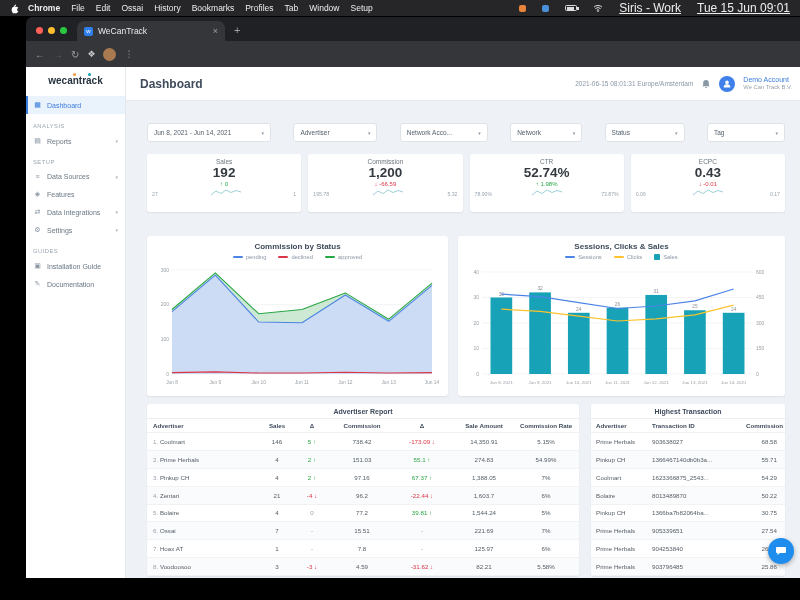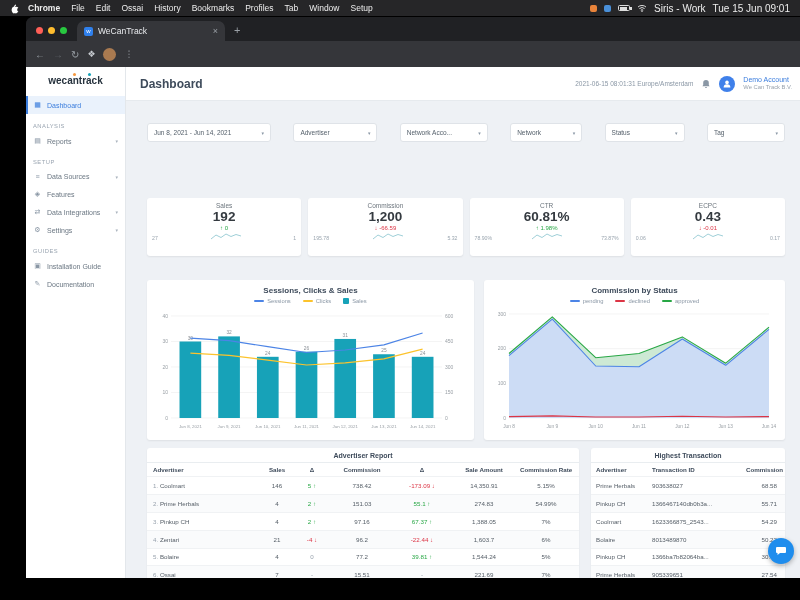--- a/index.html
+++ b/index.html
@@ -5,21 +5,21 @@
   * { margin:0; padding:0; box-sizing:border-box; }
   html,body { width:800px; height:600px; }
   body { background:#000; font-family:"Liberation Sans", sans-serif; overflow:hidden; position:relative; }
 
   
   .menubar { position:absolute; top:0; left:0; width:800px; height:16px; background:#262628;
              display:flex; align-items:center; padding:0 10px; color:#ededed; }
   .menus { display:flex; gap:11px; align-items:center; margin-left:9px; }
   .menu-item { font-size:8.5px; }
   .menu-item.bold { font-weight:bold; }
-  .mb-right { margin-left:auto; display:flex; gap:7px; align-items:center; font-size:10px; }
+  .mb-right { margin-left:auto; display:flex; gap:16px; align-items:center; font-size:12px;text-decoration:underline; }
   .mb-badge { width:7px; height:7px; border-radius:2px; display:inline-block; }
   .battery { width:12px; height:6px; border:1px solid #ddd; border-radius:1.5px; position:relative; }
   .battery::after { content:""; position:absolute; right:-2.5px; top:1px; width:1.5px; height:2.5px; background:#ddd; }
   .battery i { position:absolute; left:0.5px; top:0.5px; bottom:0.5px; width:7px; background:#ddd; display:block; }
 
   
   .window { position:absolute; left:26px; top:17px; width:780px; height:561px; background:#202124;
             border-radius:7px 7px 0 0; overflow:hidden; }
   .tabstrip { height:24px; background:#202124; display:flex; align-items:flex-end; }
   .traffic { display:flex; gap:5px; align-items:center; margin:0 10px 7px 10px; }
@@ -73,21 +73,21 @@
   .filters { display:flex; justify-content:space-between; }
   .filter { background:#fff; border:1px solid #dfe3e8; border-radius:3px; height:19px; display:flex;
             align-items:center; justify-content:space-between; padding:0 6px; font-size:6.5px; color:#55606b; }
   .filter:nth-child(1){width:124px} .filter:nth-child(2){width:84px} .filter:nth-child(3){width:88px}
   .filter:nth-child(4){width:72px} .filter:nth-child(5){width:80px} .filter:nth-child(6){width:78px}
   .fcaret { color:#8a97a5; font-size:5px; margin-left:5px; }
 
   .card { background:#fff; border-radius:3px; box-shadow:0 1px 2px rgba(0,0,0,0.07); }
 
   .kpis { display:flex; gap:7px; margin-top:12px; }
-  .kpi { flex:1; height:58px; padding:4px 5px 15px; display:flex; flex-direction:column; align-items:center;margin-top:44px; }
+  .kpi { flex:1; height:58px; padding:4px 5px 15px; display:flex; flex-direction:column; align-items:center; }
   .kpi-label { font-size:6.5px; color:#6c757d; }
   .kpi-value { font-size:13.5px; font-weight:bold; color:#343a40; line-height:1.15; }
   .kpi-delta { font-size:6px; }
   .kpi-delta.up { color:#28a745; } .kpi-delta.down { color:#dc3545; }
   .kpi-bottom { margin-top:auto; width:100%; display:flex; justify-content:space-between;
                 align-items:flex-end; font-size:5.2px; color:#9aa5af; }
 
   .charts { display:flex; gap:10px; margin-top:24px; }
   .chart-card { height:160px; padding:6px 8px 2px; }
   .chart-card.left { width:327px; } .chart-card.right { width:301px; }
@@ -311,21 +311,21 @@
                 <div class="kpi-bottom">
                   <span>195.78</span>
                   <svg width="30" height="9">
                     <polyline points="0,7 5,3 10,5.5 15,2 20,4.5 25,2.5 30,4" fill="none" stroke="#9fcfd8" stroke-width="1"></polyline>
                   </svg>
                   <span>5.32</span>
                 </div>
               </div>
               <div class="card kpi">
                 <div class="kpi-label">CTR</div>
-                <div class="kpi-value">60.81%</div>
+                <div class="kpi-value">52.74%</div>
                 <div class="kpi-delta up"><span>↑ </span><span>1.98%</span></div>
                 <div class="kpi-bottom">
                   <span>78.90%</span>
                   <svg width="30" height="9">
                     <polyline points="0,7 5,3 10,5.5 15,2 20,4.5 25,2.5 30,4" fill="none" stroke="#9fcfd8" stroke-width="1"></polyline>
                   </svg>
                   <span>73.87%</span>
                 </div>
               </div>
               <div class="card kpi">
@@ -336,20 +336,59 @@
                   <span>0.06</span>
                   <svg width="30" height="9">
                     <polyline points="0,7 5,3 10,5.5 15,2 20,4.5 25,2.5 30,4" fill="none" stroke="#9fcfd8" stroke-width="1"></polyline>
                   </svg>
                   <span>0.17</span>
                 </div>
               </div>
             </div>
 
           <div class="charts">
+            <div class="card chart-card right">
+              <div class="chart-title">Commission by Status</div>
+              <div class="legend" id="chart2-legend">
+                  <span class="lg-item">
+                    <span class="sw-line" style="background: rgb(76, 132, 230);"></span>
+                    <span class="lg-label">pending</span>
+                  </span>
+                  <span class="lg-item">
+                    <span class="sw-line" style="background: rgb(220, 53, 69);"></span>
+                    <span class="lg-label">declined</span>
+                  </span>
+                  <span class="lg-item">
+                    <span class="sw-line" style="background: rgb(40, 167, 69);"></span>
+                    <span class="lg-label">approved</span>
+                  </span>
+                </div>
+              <svg id="chart2-svg" width="285" height="126">
+                  <line x1="17" y1="112" x2="277" y2="112" stroke="#ececec" stroke-width="0.6"></line>
+                  <text x="14" y="113.8" text-anchor="end" font-size="5" fill="#9aa0a6" font-family="&quot;Liberation Sans&quot;,sans-serif">0</text>
+                  <line x1="17" y1="77.33333333333334" x2="277" y2="77.33333333333334" stroke="#ececec" stroke-width="0.6"></line>
+                  <text x="14" y="79.13333333333334" text-anchor="end" font-size="5" fill="#9aa0a6" font-family="&quot;Liberation Sans&quot;,sans-serif">100</text>
+                  <line x1="17" y1="42.66666666666667" x2="277" y2="42.66666666666667" stroke="#ececec" stroke-width="0.6"></line>
+                  <text x="14" y="44.46666666666667" text-anchor="end" font-size="5" fill="#9aa0a6" font-family="&quot;Liberation Sans&quot;,sans-serif">200</text>
+                  <line x1="17" y1="8" x2="277" y2="8" stroke="#ececec" stroke-width="0.6"></line>
+                  <text x="14" y="9.8" text-anchor="end" font-size="5" fill="#9aa0a6" font-family="&quot;Liberation Sans&quot;,sans-serif">300</text>
+                  <text x="17" y="122" text-anchor="middle" font-size="4.8" fill="#9aa0a6" font-family="&quot;Liberation Sans&quot;,sans-serif">Jun 8</text>
+                  <text x="60.333333333333336" y="122" text-anchor="middle" font-size="4.8" fill="#9aa0a6" font-family="&quot;Liberation Sans&quot;,sans-serif">Jun 9</text>
+                  <text x="103.66666666666667" y="122" text-anchor="middle" font-size="4.8" fill="#9aa0a6" font-family="&quot;Liberation Sans&quot;,sans-serif">Jun 10</text>
+                  <text x="147" y="122" text-anchor="middle" font-size="4.8" fill="#9aa0a6" font-family="&quot;Liberation Sans&quot;,sans-serif">Jun 11</text>
+                  <text x="190.33333333333334" y="122" text-anchor="middle" font-size="4.8" fill="#9aa0a6" font-family="&quot;Liberation Sans&quot;,sans-serif">Jun 12</text>
+                  <text x="233.66666666666666" y="122" text-anchor="middle" font-size="4.8" fill="#9aa0a6" font-family="&quot;Liberation Sans&quot;,sans-serif">Jun 13</text>
+                  <text x="277" y="122" text-anchor="middle" font-size="4.8" fill="#9aa0a6" font-family="&quot;Liberation Sans&quot;,sans-serif">Jun 14</text>
+                  <path d="M17,47.52 L17.0,47.5 L60.3,10.8 L103.7,51.7 L147.0,47.5 L190.3,30.9 L233.7,57.2 L277.0,21.2 L277,112 L17,112 Z" fill="#cde9d4"></path>
+                  <polyline points="17.0,47.5 60.3,10.8 103.7,51.7 147.0,47.5 190.3,30.9 233.7,57.2 277.0,21.2" fill="none" stroke="#28a745" stroke-width="1.1" stroke-linejoin="round"></polyline>
+                  <path d="M17,49.6 L17.0,49.6 L60.3,13.2 L103.7,60.0 L147.0,60.7 L190.3,33.0 L233.7,59.3 L277.0,23.3 L277,112 L17,112 Z" fill="#ccdcf5"></path>
+                  <polyline points="17.0,49.6 60.3,13.2 103.7,60.0 147.0,60.7 190.3,33.0 233.7,59.3 277.0,23.3" fill="none" stroke="#4c84e6" stroke-width="1.1" stroke-linejoin="round"></polyline>
+                  <polyline points="17.0,110.6 60.3,109.9 103.7,111.0 147.0,111.0 190.3,110.3 233.7,111.0 277.0,110.6" fill="none" stroke="#dc3545" stroke-width="1.1" stroke-linejoin="round"></polyline>
+                </svg>
+            </div>
             <div class="card chart-card left">
               <div class="chart-title">Sessions, Clicks &amp; Sales</div>
               <div class="legend" id="chart1-legend">
                   <span class="lg-item">
                     <span class="sw-line" style="background: rgb(76, 132, 230);"></span>
                     <span class="lg-label">Sessions</span>
                   </span>
                   <span class="lg-item">
                     <span class="sw-line" style="background: rgb(252, 195, 44);"></span>
                     <span class="lg-label">Clicks</span>
@@ -393,59 +432,20 @@
                   <rect x="179.37428571428572" y="32.95" width="21.680000000000003" height="79.05" fill="#17a2b8"></rect>
                   <text x="190.21428571428572" y="30.950000000000003" text-anchor="middle" font-size="4.8" fill="#8a9096" font-family="&quot;Liberation Sans&quot;,sans-serif">31</text>
                   <rect x="218.08857142857144" y="48.25" width="21.680000000000003" height="63.75" fill="#17a2b8"></rect>
                   <text x="228.92857142857144" y="46.25" text-anchor="middle" font-size="4.8" fill="#8a9096" font-family="&quot;Liberation Sans&quot;,sans-serif">25</text>
                   <rect x="256.80285714285714" y="50.8" width="21.680000000000003" height="61.2" fill="#17a2b8"></rect>
                   <text x="267.6428571428571" y="48.8" text-anchor="middle" font-size="4.8" fill="#8a9096" font-family="&quot;Liberation Sans&quot;,sans-serif">24</text>
                   <polyline points="35.4,32.1 74.1,34.7 112.8,40.6 151.5,46.5 190.2,44.0 228.9,38.9 267.6,27.0" fill="none" stroke="#4c84e6" stroke-width="1.2" stroke-linejoin="round"></polyline>
                   <polyline points="35.4,47.2 74.1,49.3 112.8,54.2 151.5,59.0 190.2,56.9 228.9,52.8 267.6,43.1" fill="none" stroke="#fcc32c" stroke-width="1.2" stroke-linejoin="round"></polyline>
                 </svg>
             </div>
-            <div class="card chart-card right">
-              <div class="chart-title">Commission by Status</div>
-              <div class="legend" id="chart2-legend">
-                  <span class="lg-item">
-                    <span class="sw-line" style="background: rgb(76, 132, 230);"></span>
-                    <span class="lg-label">pending</span>
-                  </span>
-                  <span class="lg-item">
-                    <span class="sw-line" style="background: rgb(220, 53, 69);"></span>
-                    <span class="lg-label">declined</span>
-                  </span>
-                  <span class="lg-item">
-                    <span class="sw-line" style="background: rgb(40, 167, 69);"></span>
-                    <span class="lg-label">approved</span>
-                  </span>
-                </div>
-              <svg id="chart2-svg" width="285" height="126">
-                  <line x1="17" y1="112" x2="277" y2="112" stroke="#ececec" stroke-width="0.6"></line>
-                  <text x="14" y="113.8" text-anchor="end" font-size="5" fill="#9aa0a6" font-family="&quot;Liberation Sans&quot;,sans-serif">0</text>
-                  <line x1="17" y1="77.33333333333334" x2="277" y2="77.33333333333334" stroke="#ececec" stroke-width="0.6"></line>
-                  <text x="14" y="79.13333333333334" text-anchor="end" font-size="5" fill="#9aa0a6" font-family="&quot;Liberation Sans&quot;,sans-serif">100</text>
-                  <line x1="17" y1="42.66666666666667" x2="277" y2="42.66666666666667" stroke="#ececec" stroke-width="0.6"></line>
-                  <text x="14" y="44.46666666666667" text-anchor="end" font-size="5" fill="#9aa0a6" font-family="&quot;Liberation Sans&quot;,sans-serif">200</text>
-                  <line x1="17" y1="8" x2="277" y2="8" stroke="#ececec" stroke-width="0.6"></line>
-                  <text x="14" y="9.8" text-anchor="end" font-size="5" fill="#9aa0a6" font-family="&quot;Liberation Sans&quot;,sans-serif">300</text>
-                  <text x="17" y="122" text-anchor="middle" font-size="4.8" fill="#9aa0a6" font-family="&quot;Liberation Sans&quot;,sans-serif">Jun 8</text>
-                  <text x="60.333333333333336" y="122" text-anchor="middle" font-size="4.8" fill="#9aa0a6" font-family="&quot;Liberation Sans&quot;,sans-serif">Jun 9</text>
-                  <text x="103.66666666666667" y="122" text-anchor="middle" font-size="4.8" fill="#9aa0a6" font-family="&quot;Liberation Sans&quot;,sans-serif">Jun 10</text>
-                  <text x="147" y="122" text-anchor="middle" font-size="4.8" fill="#9aa0a6" font-family="&quot;Liberation Sans&quot;,sans-serif">Jun 11</text>
-                  <text x="190.33333333333334" y="122" text-anchor="middle" font-size="4.8" fill="#9aa0a6" font-family="&quot;Liberation Sans&quot;,sans-serif">Jun 12</text>
-                  <text x="233.66666666666666" y="122" text-anchor="middle" font-size="4.8" fill="#9aa0a6" font-family="&quot;Liberation Sans&quot;,sans-serif">Jun 13</text>
-                  <text x="277" y="122" text-anchor="middle" font-size="4.8" fill="#9aa0a6" font-family="&quot;Liberation Sans&quot;,sans-serif">Jun 14</text>
-                  <path d="M17,47.52 L17.0,47.5 L60.3,10.8 L103.7,51.7 L147.0,47.5 L190.3,30.9 L233.7,57.2 L277.0,21.2 L277,112 L17,112 Z" fill="#cde9d4"></path>
-                  <polyline points="17.0,47.5 60.3,10.8 103.7,51.7 147.0,47.5 190.3,30.9 233.7,57.2 277.0,21.2" fill="none" stroke="#28a745" stroke-width="1.1" stroke-linejoin="round"></polyline>
-                  <path d="M17,49.6 L17.0,49.6 L60.3,13.2 L103.7,60.0 L147.0,60.7 L190.3,33.0 L233.7,59.3 L277.0,23.3 L277,112 L17,112 Z" fill="#ccdcf5"></path>
-                  <polyline points="17.0,49.6 60.3,13.2 103.7,60.0 147.0,60.7 190.3,33.0 233.7,59.3 277.0,23.3" fill="none" stroke="#4c84e6" stroke-width="1.1" stroke-linejoin="round"></polyline>
-                  <polyline points="17.0,110.6 60.3,109.9 103.7,111.0 147.0,111.0 190.3,110.3 233.7,111.0 277.0,110.6" fill="none" stroke="#dc3545" stroke-width="1.1" stroke-linejoin="round"></polyline>
-                </svg>
-            </div>
           </div>
 
           <div class="tablesrow">
             <div class="card table-card left adv" id="adv-table">
               <div class="tbl-title">Advertiser Report</div>
             <div class="trow thead">
                   <div class="tc h c0">Advertiser</div>
                   <div class="tc h c1">Sales</div>
                   <div class="tc h c2">Δ</div>
                   <div class="tc h c3">Commission</div>

